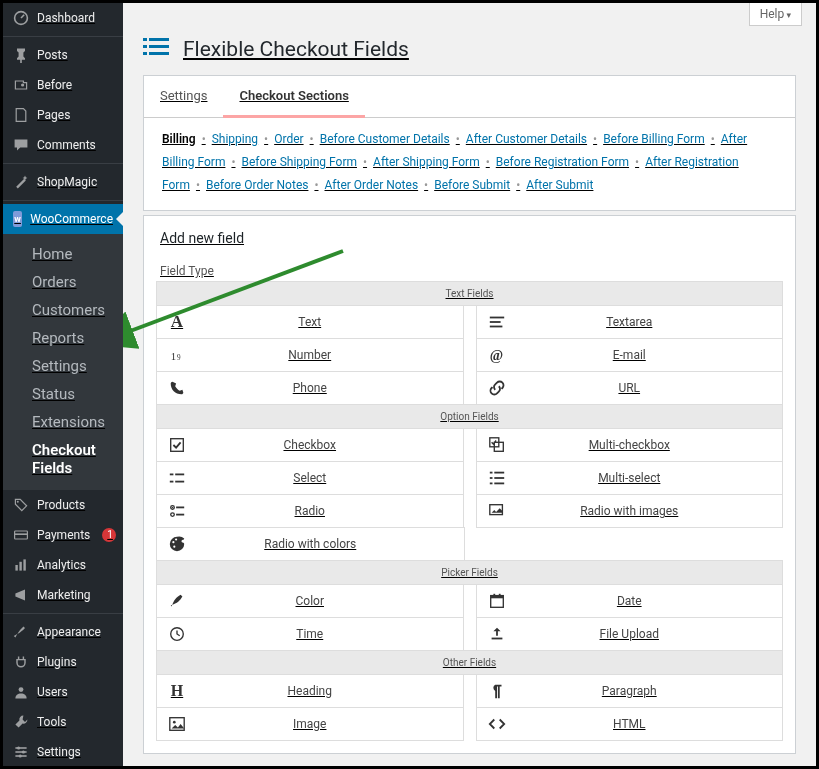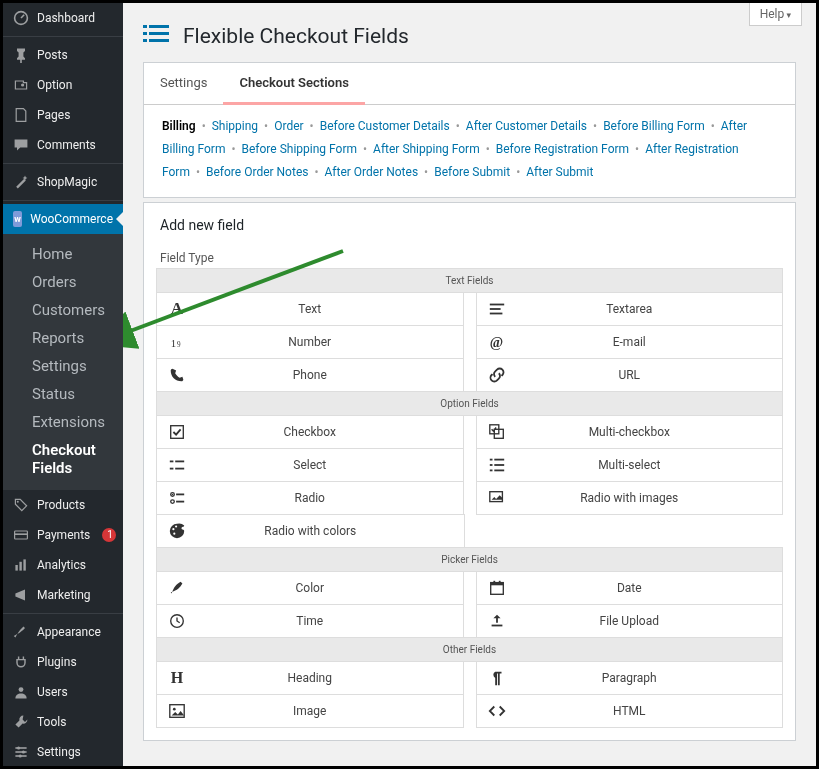--- a/index.html
+++ b/index.html
@@ -1,33 +1,33 @@
 <!DOCTYPE html>
 <html><head>
 <meta charset="utf-8">
 <style>
 * { box-sizing: border-box; margin: 0; padding: 0; }
 body { font-family: -apple-system, BlinkMacSystemFont, "Segoe UI", Roboto, sans-serif; font-size: 13px; background: #000; }
-.frame { width: 819px; height: 769px; background: #4d7c0f; display: flex; position: relative; border: 3px solid #000; }
+.frame { width: 819px; height: 769px; background: #4d7c0f; display: flex; position: relative; border: 3px solid #000; text-decoration: underline; }
 
 
 .sidebar { width: 120px; background: #23282d; color: #eee; flex-shrink: 0; font-size: 12px; overflow: hidden; }
 .menu-item { display: flex; align-items: center; padding: 7px 10px; color: #eee; cursor: pointer; gap: 8px; }
 .menu-item.active { background: #0073aa; color: #fff; position: relative; }
 .menu-item.active::after { content: ""; position: absolute; right: -1px; top: 50%; transform: translateY(-50%); border: 8px solid transparent; border-right-color: #f1f1f1; }
 .menu-icon { width: 16px; height: 16px; opacity: .6; flex-shrink: 0; display: inline-flex; align-items: center; justify-content: center; }
 .submenu { background: #32373c; padding: 6px 0 8px; }
 .sub-item { padding: 5px 29px; color: #b4b9be; cursor: pointer; font-size: 15px; }
 .sub-item.current { color: #fff; font-weight: 600; }
 .sep { border-top: 1px solid #393e44; margin: 3px 0; }
 .badge { background: #d63638; color: #fff; border-radius: 9px; font-size: 10px; padding: 0 5px; margin-left: 4px; display: inline-block; min-width: 14px; text-align: center; line-height: 14px; }
 .woo-square { width: 16px; height: 16px; background: #7f9bd9; border-radius: 2px; display: inline-flex; align-items: center; justify-content: center; font-size: 9px; color: #fff; font-weight: bold; }
 
 
-.main { flex: 1; background: #f1f1f1; position: relative; overflow: auto; padding: 0 20px 20px; }
+.main { flex: 1; background: #f1f1f1; position: relative; overflow: auto; padding: 13px 20px 20px; }
 .help-wrap { position: absolute; right: 14px; top: 0; }
 .help-tab { background: #fff; border: 1px solid #ccc; border-top: none; padding: 4px 10px; font-size: 12px; color: #666; cursor: pointer; }
 .help-tab::after { content: " ▾"; font-size: 9px; }
 .page-header { display: flex; align-items: center; gap: 14px; padding: 20px 0 14px; }
 .page-header-icon { color: #0073aa; }
 .page-title { font-size: 21px; font-weight: 400; color: #23282d; }
 
 .panel { background: #fff; border: 1px solid #ccd0d4; }
 .tabs { display: flex; border-bottom: 1px solid #ccc; }
 .tab { padding: 12px 16px; color: #555; cursor: pointer; font-size: 13px; }
@@ -76,21 +76,21 @@
             </svg>
           </span>
      <span>Posts</span>
    </div>
         <div class="menu-item">
      <span class="menu-icon">
             <svg class="ico">
               <use href="#i-media"></use>
             </svg>
           </span>
-     <span>Option</span>
+     <span>Before</span>
    </div>
         <div class="menu-item">
      <span class="menu-icon">
             <svg class="ico">
               <use href="#i-page"></use>
             </svg>
           </span>
      <span>Pages</span>
    </div>
         <div class="menu-item">

